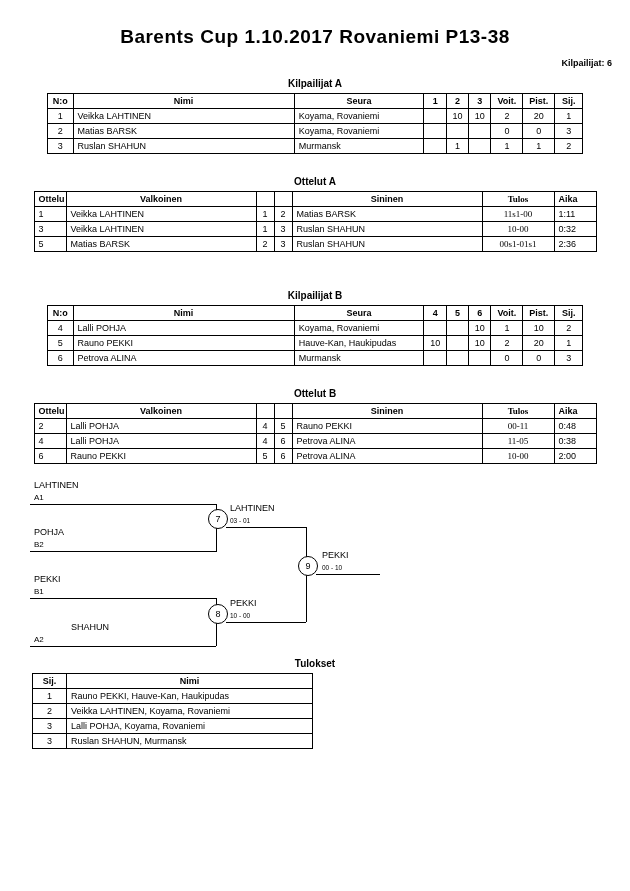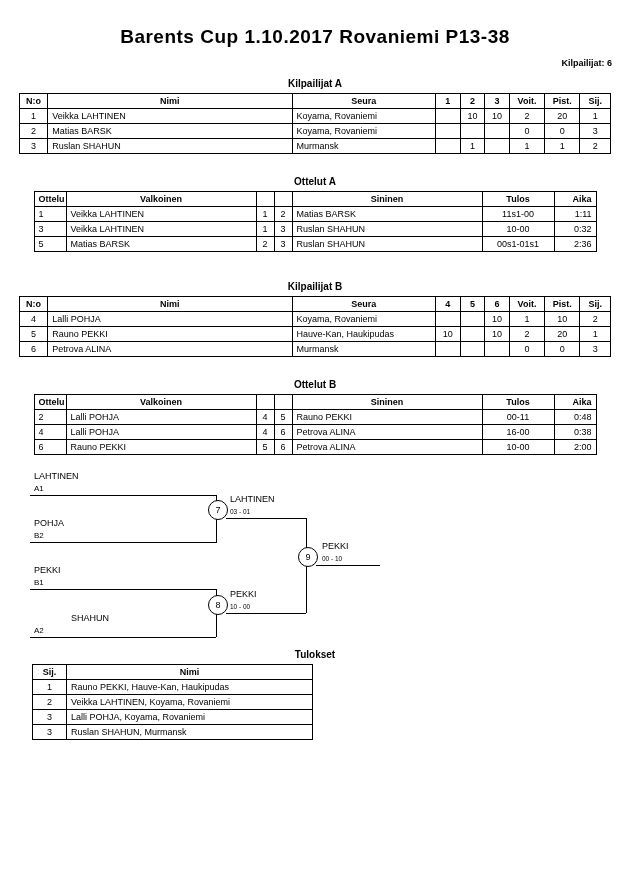--- a/index.html
+++ b/index.html
@@ -59,41 +59,41 @@
     font-weight: bold;
     text-align: center;
   }
 
   
   .tbl-wrap {
     display: flex;
     justify-content: center;
   }
   table.competitors {
-    width: 592px;
+    width: 536px;
   }
   table.competitors td.no, table.competitors th.no { width: 24px; text-align: center; }
   table.competitors td.name, table.competitors th.name { width: 208px; }
   table.competitors td.club, table.competitors th.club { width: 122px; }
   table.competitors td.sc, table.competitors th.sc { width: 21px; text-align: center; }
   table.competitors td.voit, table.competitors th.voit { width: 30px; text-align: center; }
   table.competitors td.pist, table.competitors th.pist { width: 30px; text-align: center; }
   table.competitors td.sij, table.competitors th.sij { width: 26px; text-align: center; }
 
   
   table.matches {
     width: 530px;
   }
   table.matches th.ottelu, table.matches td.ottelu { width: 32px; text-align: left; }
   table.matches th.white, table.matches td.white { width: 190px; }
   table.matches th.n1, table.matches td.n1 { width: 18px; text-align: center; }
   table.matches th.n2, table.matches td.n2 { width: 18px; text-align: center; }
   table.matches th.blue, table.matches td.blue { width: 190px; }
-  table.matches th.tulos, table.matches td.tulos { width: 72px; text-align: center; }
-  table.matches th.aika, table.matches td.aika { width: 42px; text-align: right; }
+  table.matches th.tulos, table.matches td.tulos { width: 72px; text-align: center; font-family: Liberation Serif, serif; }
+  table.matches th.aika, table.matches td.aika { width: 42px; text-align: left; }
 
   
   table.results {
     width: 280px;
   }
   table.results th.sijres, table.results td.sijres { width: 34px; text-align: center; }
   table.results th.nimires, table.results td.nimires { width: 246px; }
 
   .results-wrap {
     display: flex;
@@ -245,21 +245,21 @@
           <td class="n1">2</td>
           <td class="n2">3</td>
           <td class="blue">Ruslan SHAHUN</td>
           <td class="tulos">00s1-01s1</td>
           <td class="aika">2:36</td>
         </tr>
       </tbody>
     </table>
   </div>
 
-  <div class="section-title" style="margin-top:29px;">Kilpailijat B</div>
+  <div class="section-title" style="margin-top:38px;">Kilpailijat B</div>
   <div class="tbl-wrap">
     <table class="grid competitors">
       <thead>
         <tr>
           <th class="no">N:o</th>
           <th class="name">Nimi</th>
           <th class="club">Seura</th>
           <th class="sc">4</th>
           <th class="sc">5</th>
           <th class="sc">6</th>
@@ -329,21 +329,21 @@
           <td class="blue">Rauno PEKKI</td>
           <td class="tulos">00-11</td>
           <td class="aika">0:48</td>
         </tr>
         <tr>
           <td class="ottelu">4</td>
           <td class="white">Lalli POHJA</td>
           <td class="n1">4</td>
           <td class="n2">6</td>
           <td class="blue">Petrova ALINA</td>
-          <td class="tulos">16-00</td>
+          <td class="tulos">11-05</td>
           <td class="aika">0:38</td>
         </tr>
         <tr>
           <td class="ottelu">6</td>
           <td class="white">Rauno PEKKI</td>
           <td class="n1">5</td>
           <td class="n2">6</td>
           <td class="blue">Petrova ALINA</td>
           <td class="tulos">10-00</td>
           <td class="aika">2:00</td>

